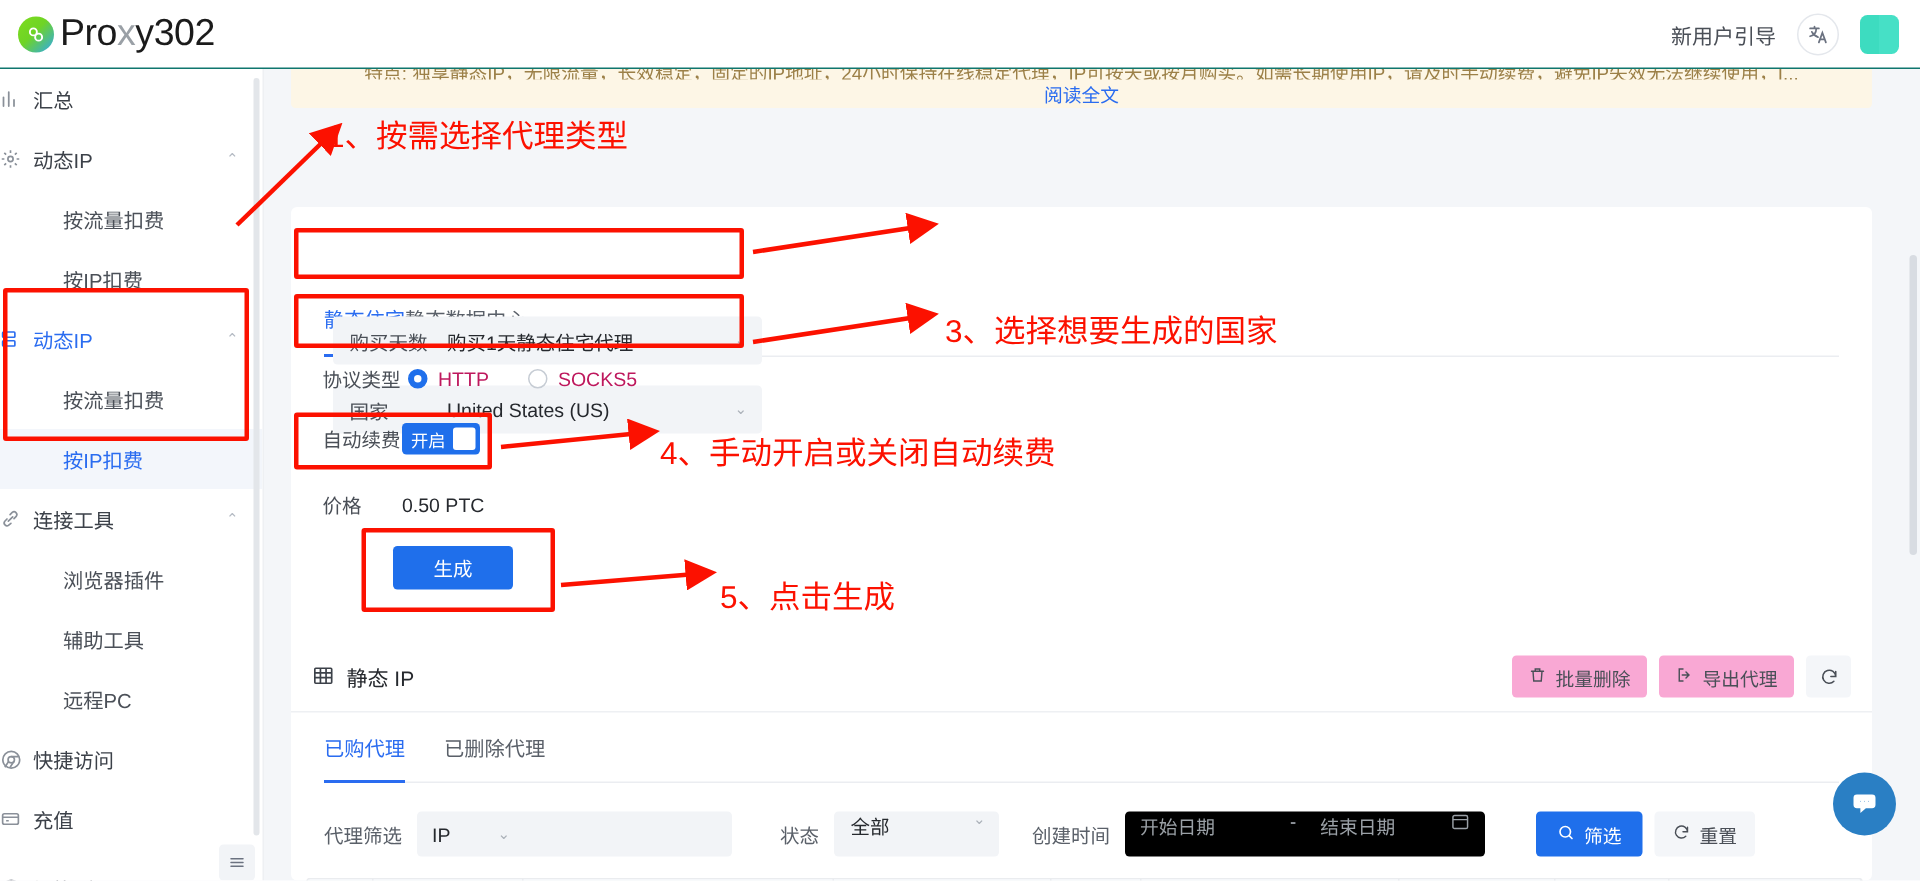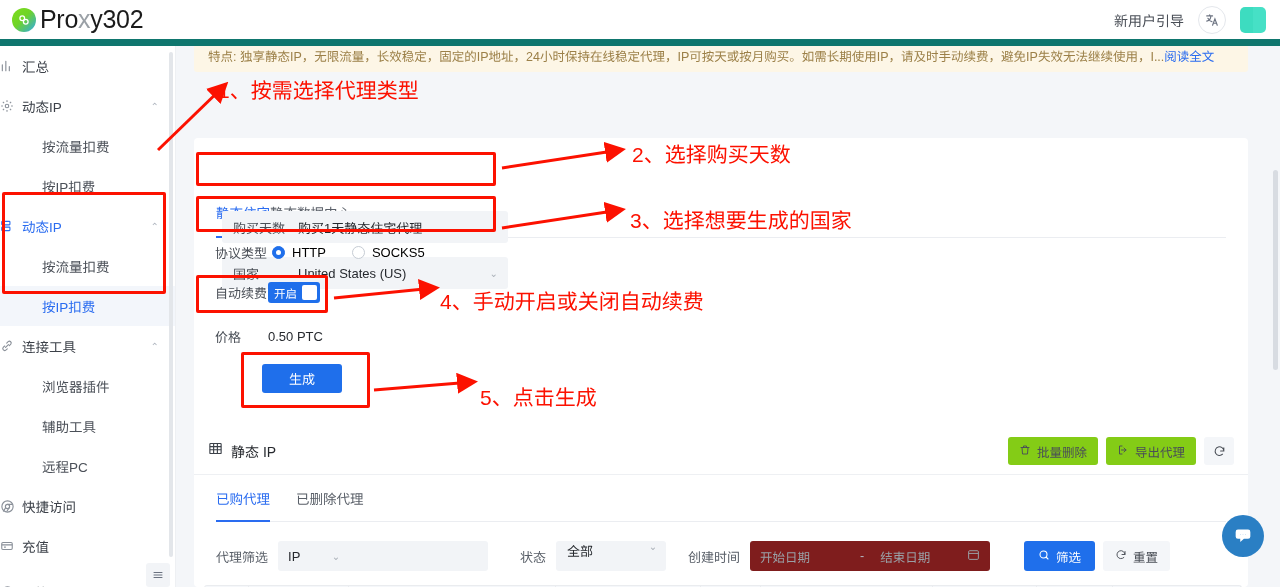--- a/index.html
+++ b/index.html
@@ -6,21 +6,21 @@
   html, body {
     width: 1280px; height: 587px;
     font-family: "Liberation Sans", "DejaVu Sans", sans-serif;
     background: #ffffff; overflow: hidden;
   }
   body { position: relative; }
 
   
   #topbar {
     position: absolute; left: 0; top: 0; width: 1280px; height: 46px;
-    background: #ffffff; border-bottom: 7px solid #0f766e;
+    background: #ffffff; border-bottom: 1px solid #0f766e;
     display: flex; align-items: center; z-index: 20;
   }
   #logo-wrap { display: flex; align-items: center; margin-left: 12px; gap: 4px; }
   .logo-badge {
     width: 24px; height: 24px; border-radius: 50%;
     background: linear-gradient(135deg,#7ddc1f 0%,#6fd425 45%,#2ea8ef 100%);
     display: flex; align-items: center; justify-content: center;
     color: #fff; font-size: 13px; font-weight: bold; line-height: 1;
   }
   #logo-text { font-size: 25px; letter-spacing: -0.3px; color: #1b1b1b; font-weight: 400; }
@@ -65,21 +65,21 @@
   }
 
   
   #main {
     position: absolute; left: 176px; top: 46px; width: 1104px; height: 541px;
     background: #f4f6f9; overflow: hidden;
   }
   #notice {
     position: absolute; left: 18px; top: -8px; width: 1054px; height: 34px;
     background: #fdf6e6; border-radius: 3px;
-    display: flex; align-items: center; padding: 0 14px; overflow: hidden;
+    display: flex; align-items: center; padding: 0 14px; overflow: hidden; flex-direction: column;
   }
   #notice-text {
     font-size: 12.5px; color: #9c8048; white-space: nowrap; overflow: hidden;
   }
   #notice-link { font-size: 12.5px; color: #2a6cf0; cursor: pointer; white-space: nowrap; }
 
   #buy-card {
     position: absolute; left: 18px; top: 92px; width: 1054px; height: 322px;
     background: #ffffff; border-radius: 4px;
   }
@@ -105,21 +105,21 @@
   }
   .form-select {
     width: 222px; height: 32px; background: #f2f4f7; border-radius: 0 3px 3px 0;
     display: flex; align-items: center; padding: 0 10px 0 12px;
     font-size: 13px; color: #26292e; cursor: pointer;
   }
   .form-select .chev { margin-left: auto; color: #aab0b8; font-size: 10px; }
 
   #row-protocol { position: absolute; left: 204px; top: 243px; display: flex; align-items: center; }
   #row-protocol .plabel { width: 64px; font-size: 13px; color: #4a4f57; padding-left: 11px; }
-  .radio-opt { display: flex; align-items: center; gap: 7px; font-size: 13px; color: #000000; cursor: pointer; }
+  .radio-opt { display: flex; align-items: center; gap: 7px; font-size: 13px; color: #be185d; cursor: pointer; }
   .radio-dot {
     width: 13px; height: 13px; border-radius: 50%; border: 1px solid #c6ccd4; background: #fff;
     display: flex; align-items: center; justify-content: center;
   }
   .radio-dot.on { border-color: #1f6feb; background: #1f6feb; }
   .radio-dot.on::after { content: ""; width: 5px; height: 5px; border-radius: 50%; background: #fff; }
 
   #row-renew { position: absolute; left: 204px; top: 282px; display: flex; align-items: center; }
   #row-renew .plabel { width: 64px; font-size: 13px; color: #4a4f57; padding-left: 11px; }
   #renew-switch {
@@ -142,25 +142,25 @@
 
   
   #list-card {
     position: absolute; left: 18px; top: 382px; width: 1054px; height: 200px;
     background: #ffffff; border-radius: 4px;
   }
   #list-head {
     position: absolute; left: 0; top: 0; width: 1054px; height: 47px;
     border-bottom: 1px solid #eef0f3; display: flex; align-items: center; padding: 0 14px;
   }
-  #list-title { display: flex; align-items: flex-start; gap: 8px; font-size: 14px; color: #26292e; }
+  #list-title { display: flex; align-items: flex-end; gap: 8px; font-size: 14px; color: #26292e; }
   #table-icon { font-size: 14px; color: #3c4149; }
   #list-actions { margin-left: auto; display: flex; align-items: center; gap: 8px; }
   .ghost-btn {
-    height: 28px; background: #84cc16; border: 0; border-radius: 3px;
+    height: 28px; background: #f9a8d4; border: 0; border-radius: 3px;
     font-size: 12.5px; color: #4a4f57; font-family: inherit; cursor: pointer;
     display: flex; align-items: center; gap: 6px; padding: 0 11px;
   }
   .icon-btn {
     width: 30px; height: 28px; background: #f4f6f9; border: 0; border-radius: 3px;
     font-size: 13px; color: #4a4f57; cursor: pointer;
     display: flex; align-items: center; justify-content: center;
   }
   #list-tabs {
     position: absolute; left: 22px; top: 60px; display: flex; gap: 26px;
@@ -181,22 +181,22 @@
     width: 140px; height: 30px; background: #f2f4f7; border: 0; border-radius: 0 3px 3px 0;
     font-size: 13px; font-family: inherit; padding: 0 10px; color: #26292e;
   }
   .status-select {
     width: 110px; height: 30px; background: #f2f4f7; border-radius: 3px;
     display: flex; align-items: flex-start; padding: 0 9px 0 11px; font-size: 13px;
     color: #26292e; cursor: pointer;
   }
   .status-select .chev { margin-left: auto; color: #aab0b8; font-size: 10px; }
   #date-range {
-    width: 240px; height: 30px; background: #7f1d1d; border-radius: 3px;
-    display: flex; align-items: center; padding: 0 10px; font-size: 12.5px; color: #9aa0a6;
+    width: 240px; height: 30px; background: #000000; border-radius: 3px;
+    display: flex; padding: 0 10px; font-size: 12.5px; color: #9aa0a6;
     cursor: pointer; gap: 6px;
   }
   #date-range .sep { color: #b3b9c2; }
   #date-range .cal { margin-left: auto; color: #9aa0a6; font-size: 12px; }
   #filter-btn {
     height: 30px; background: #1f6feb; color: #fff; border: 0; border-radius: 3px;
     font-size: 12.5px; font-family: inherit; cursor: pointer; padding: 0 14px;
     display: flex; align-items: center; gap: 6px;
   }
   #reset-btn {
@@ -550,21 +550,20 @@
 
   <div class="ann-box" style="left:196px; top:152px; width:300px; height:34px;"></div>
   <svg style="position:absolute; left:500px; top:138px; width:130px; height:34px;">
     <defs>
         <marker id="ah2" markerWidth="7" markerHeight="7" refX="5" refY="3.5" orient="auto">
       <polygon points="0 0, 7 3.5, 0 7" fill="#fc1100"></polygon>
         </marker>
       </defs>
     <line x1="2" y1="30" x2="120" y2="12" stroke="#fc1100" stroke-width="3" marker-end="url(#ah2)"></line>
   </svg>
-  <div class="ann-text" style="left:632px; top:138px;">2、选择购买天数</div>
 
   <div class="ann-box" style="left:196px; top:196px; width:300px; height:36px;"></div>
   <svg style="position:absolute; left:500px; top:200px; width:130px; height:34px;">
     <defs>
         <marker id="ah3" markerWidth="7" markerHeight="7" refX="5" refY="3.5" orient="auto">
       <polygon points="0 0, 7 3.5, 0 7" fill="#fc1100"></polygon>
         </marker>
       </defs>
     <line x1="2" y1="28" x2="120" y2="10" stroke="#fc1100" stroke-width="3" marker-end="url(#ah3)"></line>
   </svg>

